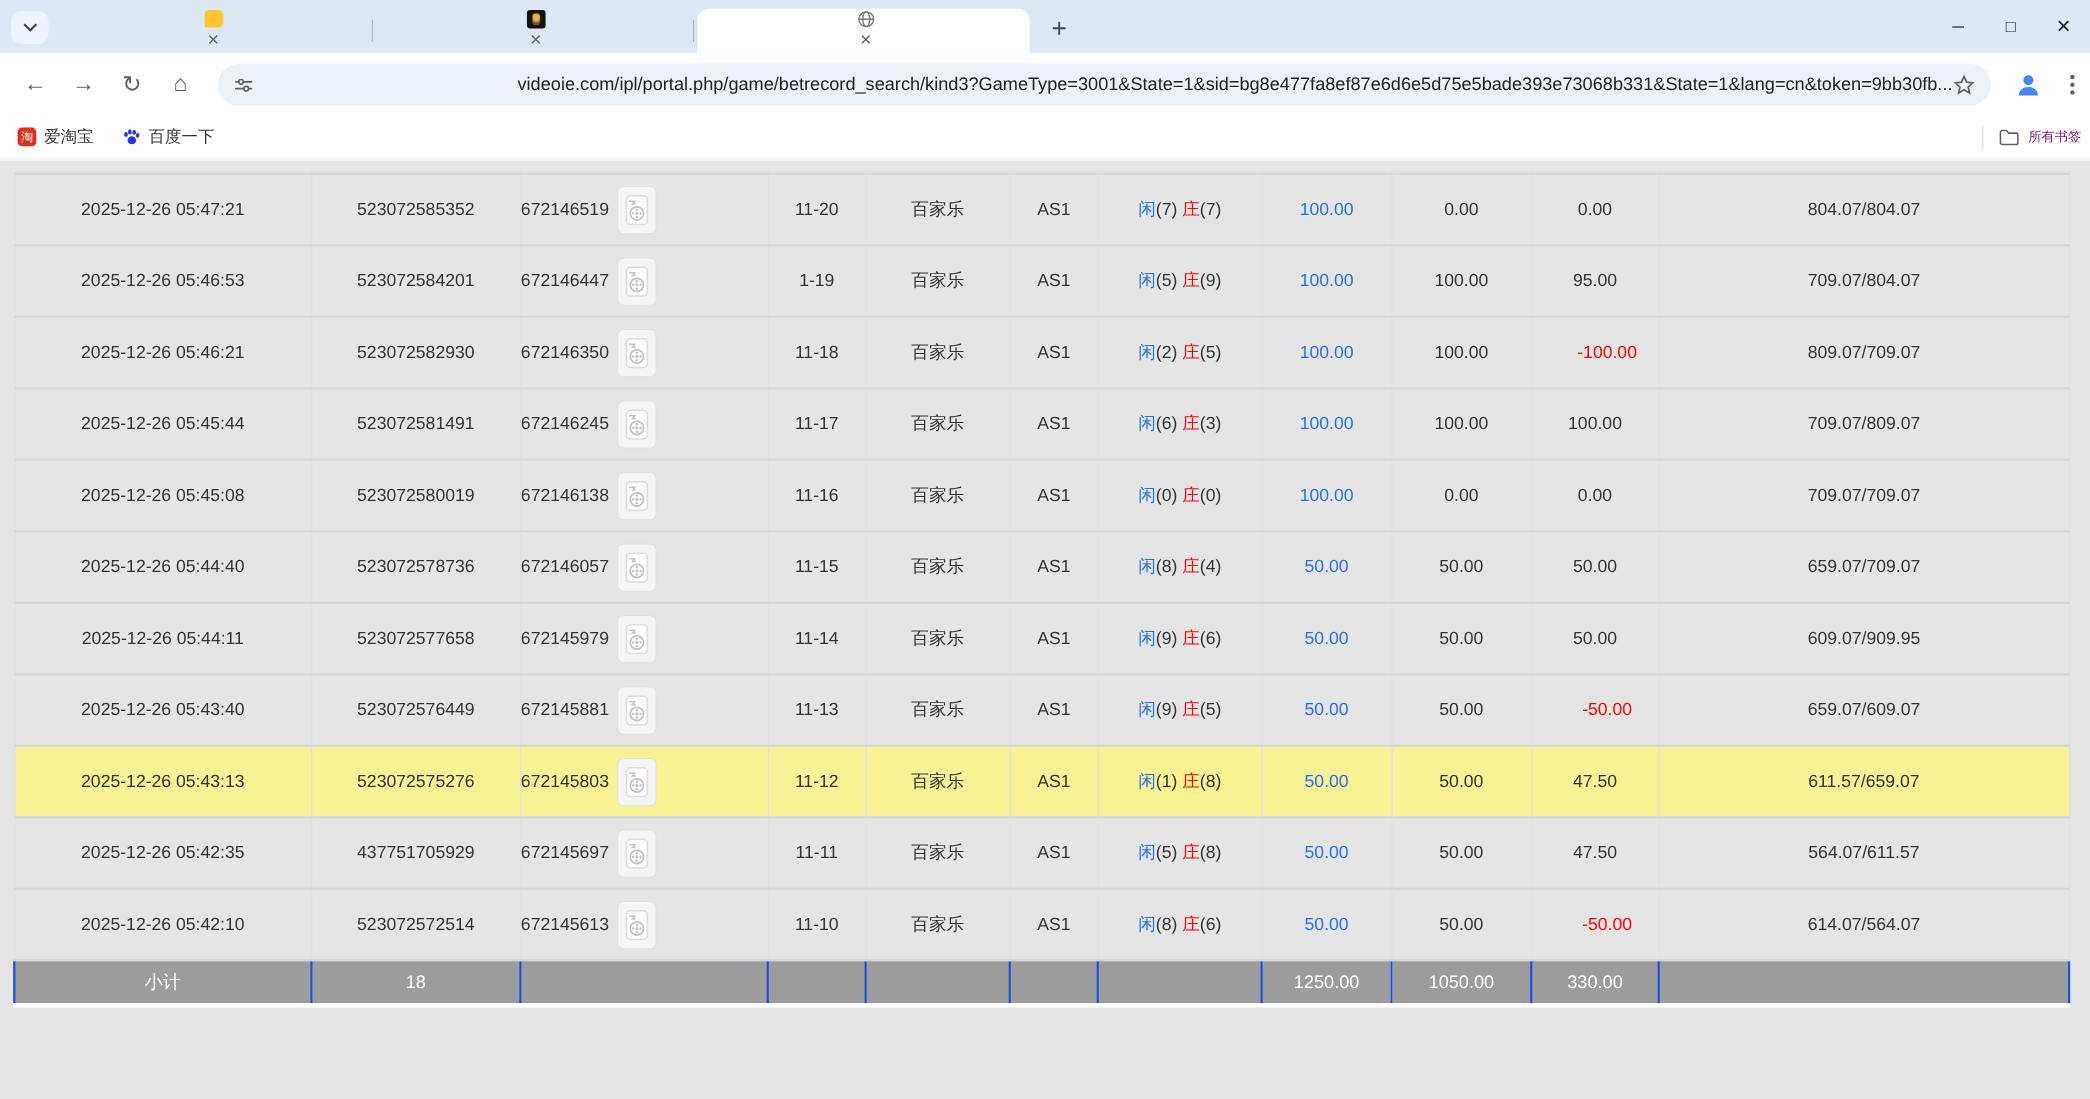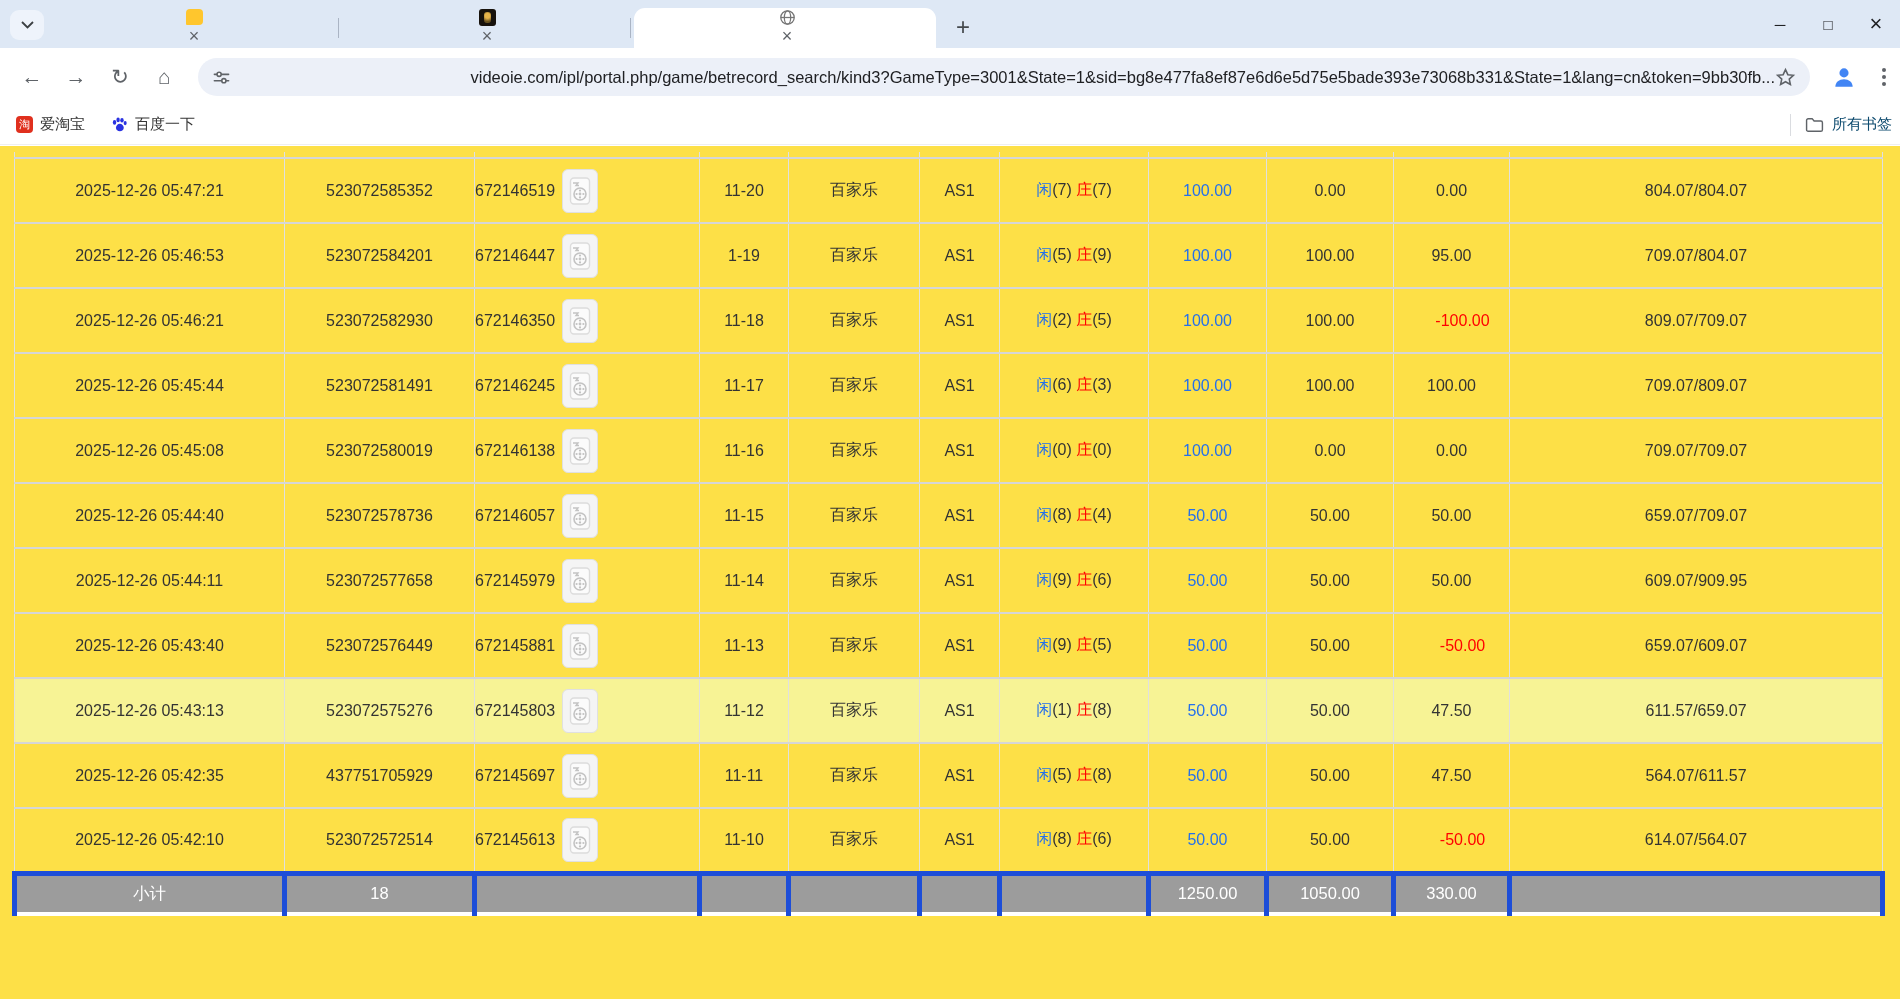--- a/index.html
+++ b/index.html
@@ -38,38 +38,38 @@
             display:flex; align-items:center; justify-content:center; cursor:pointer; }
   .kebab { position:absolute; left:1872px; top:15px; width:24px; height:28px; display:flex; flex-direction:column;
            align-items:center; justify-content:center; gap:3px; cursor:pointer; }
   .kebab i { width:4px; height:4px; border-radius:50%; background:#5f6368; }
 
   .bookmarksbar { position:absolute; top:105px; left:0; width:1900px; height:40px; background:#fff;
                   border-bottom:1px solid #efefef; display:flex; align-items:center; }
   .bm { display:flex; align-items:center; gap:7px; margin-left:16px; cursor:pointer; font-size:15px; color:#333; }
   .bm-ico-taobao { width:17px; height:17px; background:#e0301e; border-radius:4px; color:#fff; font-size:11px;
                    display:flex; align-items:center; justify-content:center; }
-  .bm-right { position:absolute; right:8px; display:flex; align-items:center; gap:8px; font-size:15px; color:#0c4a6e; cursor:pointer; }
+  .bm-right { position:absolute; right:8px; display:flex; align-items:center; gap:8px; font-size:12px; color:#701a75; cursor:pointer; }
   .bm-divider { width:1px; height:22px; background:#dadce0; margin-right:6px; }
 
   
-  .page { position:absolute; top:146px; left:0; width:1900px; height:853px; background:#fde047; overflow:hidden; }
+  .page { position:absolute; top:146px; left:0; width:1900px; height:853px; background:#e5e5e5; overflow:hidden; }
   table.bets { border-collapse:collapse; table-layout:fixed; width:1868px; margin:6px 0 0 12px;
                font-size:16px; color:#333; }
   table.bets td { border:1px solid #e0e0e0; border-bottom:2px solid #d6d6d6; text-align:center;
                   height:65px; padding:0; overflow:hidden; white-space:nowrap; }
   tr.partial td { height:6px; border-top:none; }
   tr.hl td { background:#f7f395; }
   .blue { color:#2570eb; }
   .red  { color:#ff0000; }
   td.c-winloss.neg { color:#ff0000;padding-left:22px; }
   .betid-wrap { display:flex; align-items:center; justify-content:flex-start; gap:7px; }
   .vicon { display:inline-flex; align-items:center; justify-content:center; width:36px; height:44px;
            background:#f4f4f4; border:1px solid #e0e0e0; border-radius:6px; cursor:pointer; }
-  tr.foot td { background:#9c9c9c; color:#fff; border:5px solid #1d4ed8; height:41px; font-size:16.5px; }
+  tr.foot td { background:#9c9c9c; color:#fff; border:2px solid #1d4ed8; height:41px; font-size:16.5px; }
   tr.foot1 td { border-bottom:4px solid #fff; }
 </style>
 </head>
 <body>
 
 <div class="tabstrip">
   <div class="tab-search">
     <svg width="13" height="8" viewBox="0 0 13 8">
         <polyline points="1,1 6.5,6.5 12,1" fill="none" stroke="#3c4043" stroke-width="1.8"></polyline>
       </svg>

